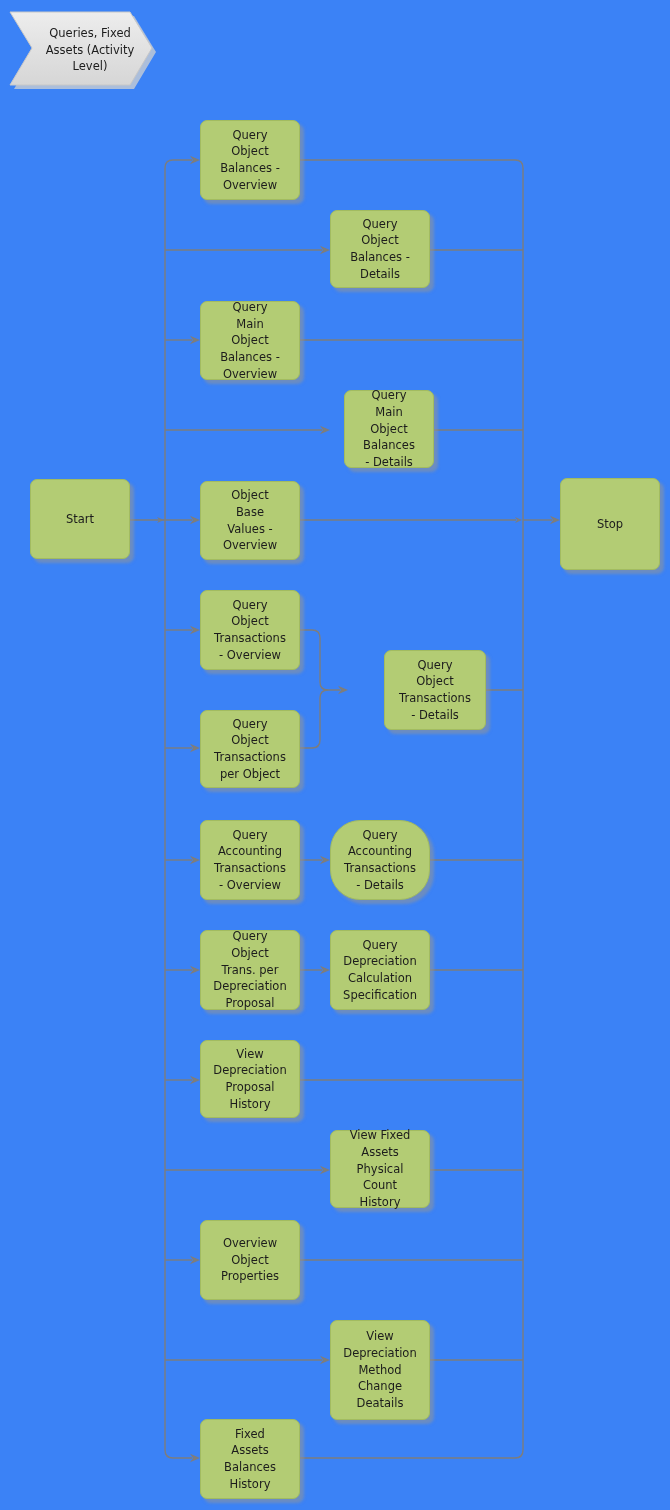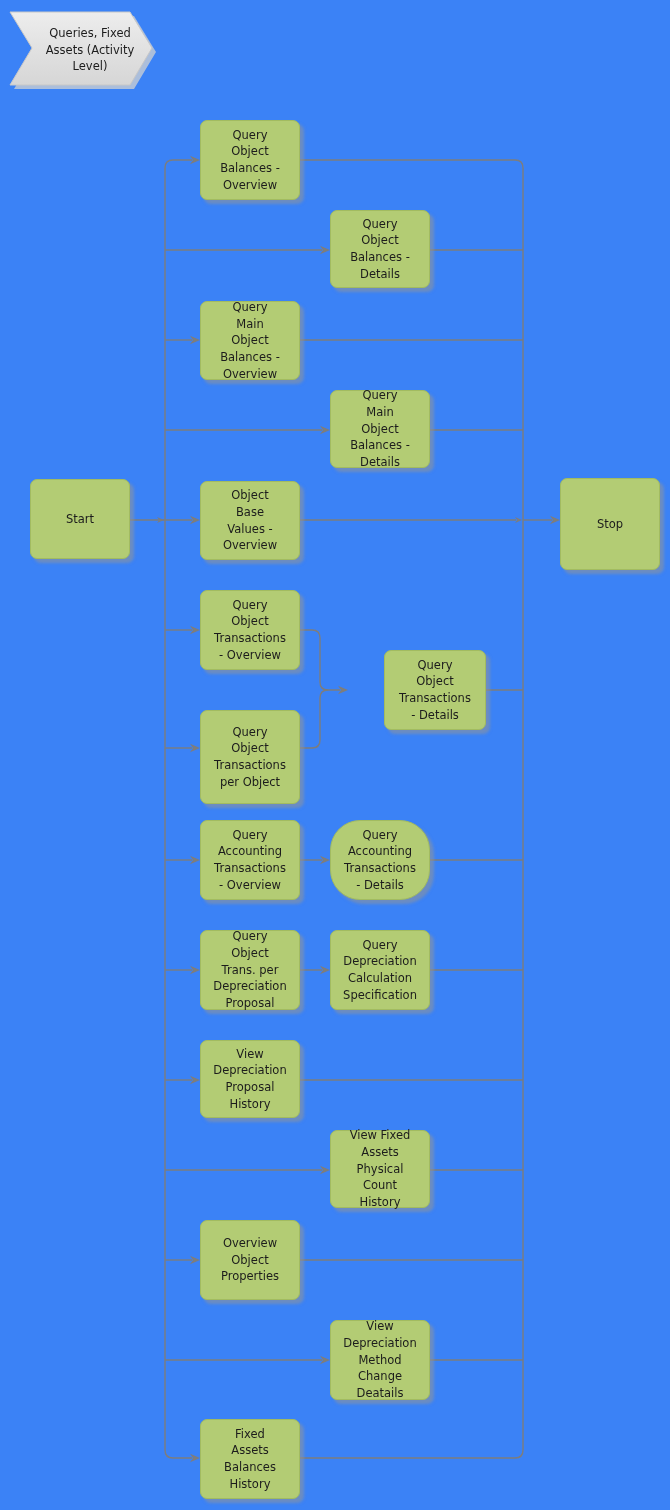--- a/index.html
+++ b/index.html
@@ -141,29 +141,29 @@
   </svg>
 
   <div id="banner-label">Queries, Fixed Assets (Activity Level)</div>
 
   <div id="nodes-layer">
       <div class="node" style="left: 30px; top: 479px; width: 100px; height: 80px;">Start</div>
       <div class="node" style="left: 560px; top: 478px; width: 100px; height: 92px;">Stop</div>
       <div class="node" style="left: 200px; top: 120px; width: 100px; height: 80px;">Query Object Balances - Overview</div>
       <div class="node" style="left: 330px; top: 210px; width: 100px; height: 78px;">Query Object Balances - Details</div>
       <div class="node" style="left: 200px; top: 301px; width: 100px; height: 79px;">Query Main Object Balances - Overview</div>
-      <div class="node" style="left: 330px; top: 390px; width: 100px; height: 78px;">Query Main Object Balances - Details</div>
+      <div class="node" style="left: 344px; top: 390px; width: 90px; height: 78px;">Query Main Object Balances - Details</div>
       <div class="node" style="left: 200px; top: 481px; width: 100px; height: 79px;">Object Base Values - Overview</div>
       <div class="node" style="left: 200px; top: 590px; width: 100px; height: 80px;">Query Object Transactions - Overview</div>
-      <div class="node" style="left: 200px; top: 710px; width: 100px; height: 94px;">Query Object Transactions per Object</div>
+      <div class="node" style="left: 200px; top: 710px; width: 100px; height: 78px;">Query Object Transactions per Object</div>
       <div class="node" style="left: 348px; top: 650px; width: 102px; height: 80px; margin-left: 36px;">Query Object Transactions - Details</div>
       <div class="node" style="left: 200px; top: 820px; width: 100px; height: 80px;">Query Accounting Transactions - Overview</div>
       <div class="node" style="left: 330px; top: 820px; width: 100px; height: 80px; border-radius: 30px;">Query Accounting Transactions - Details</div>
       <div class="node" style="left: 200px; top: 930px; width: 100px; height: 80px;">Query Object Trans. per Depreciation Proposal</div>
       <div class="node" style="left: 330px; top: 930px; width: 100px; height: 80px;">Query Depreciation Calculation Specification</div>
       <div class="node" style="left: 200px; top: 1040px; width: 100px; height: 78px;">View Depreciation Proposal History</div>
       <div class="node" style="left: 330px; top: 1130px; width: 100px; height: 78px;">View Fixed Assets Physical Count History</div>
       <div class="node" style="left: 200px; top: 1220px; width: 100px; height: 80px;">Overview Object Properties</div>
-      <div class="node" style="left: 330px; top: 1320px; width: 100px; height: 80px;">View Depreciation Method Change Deatails</div>
+      <div class="node" style="left: 330px; top: 1320px; width: 100px; height: 100px;">View Depreciation Method Change Deatails</div>
       <div class="node" style="left: 200px; top: 1419px; width: 100px; height: 80px;">Fixed Assets Balances History</div>
     </div>
 
 </div>
 
 </body></html>

